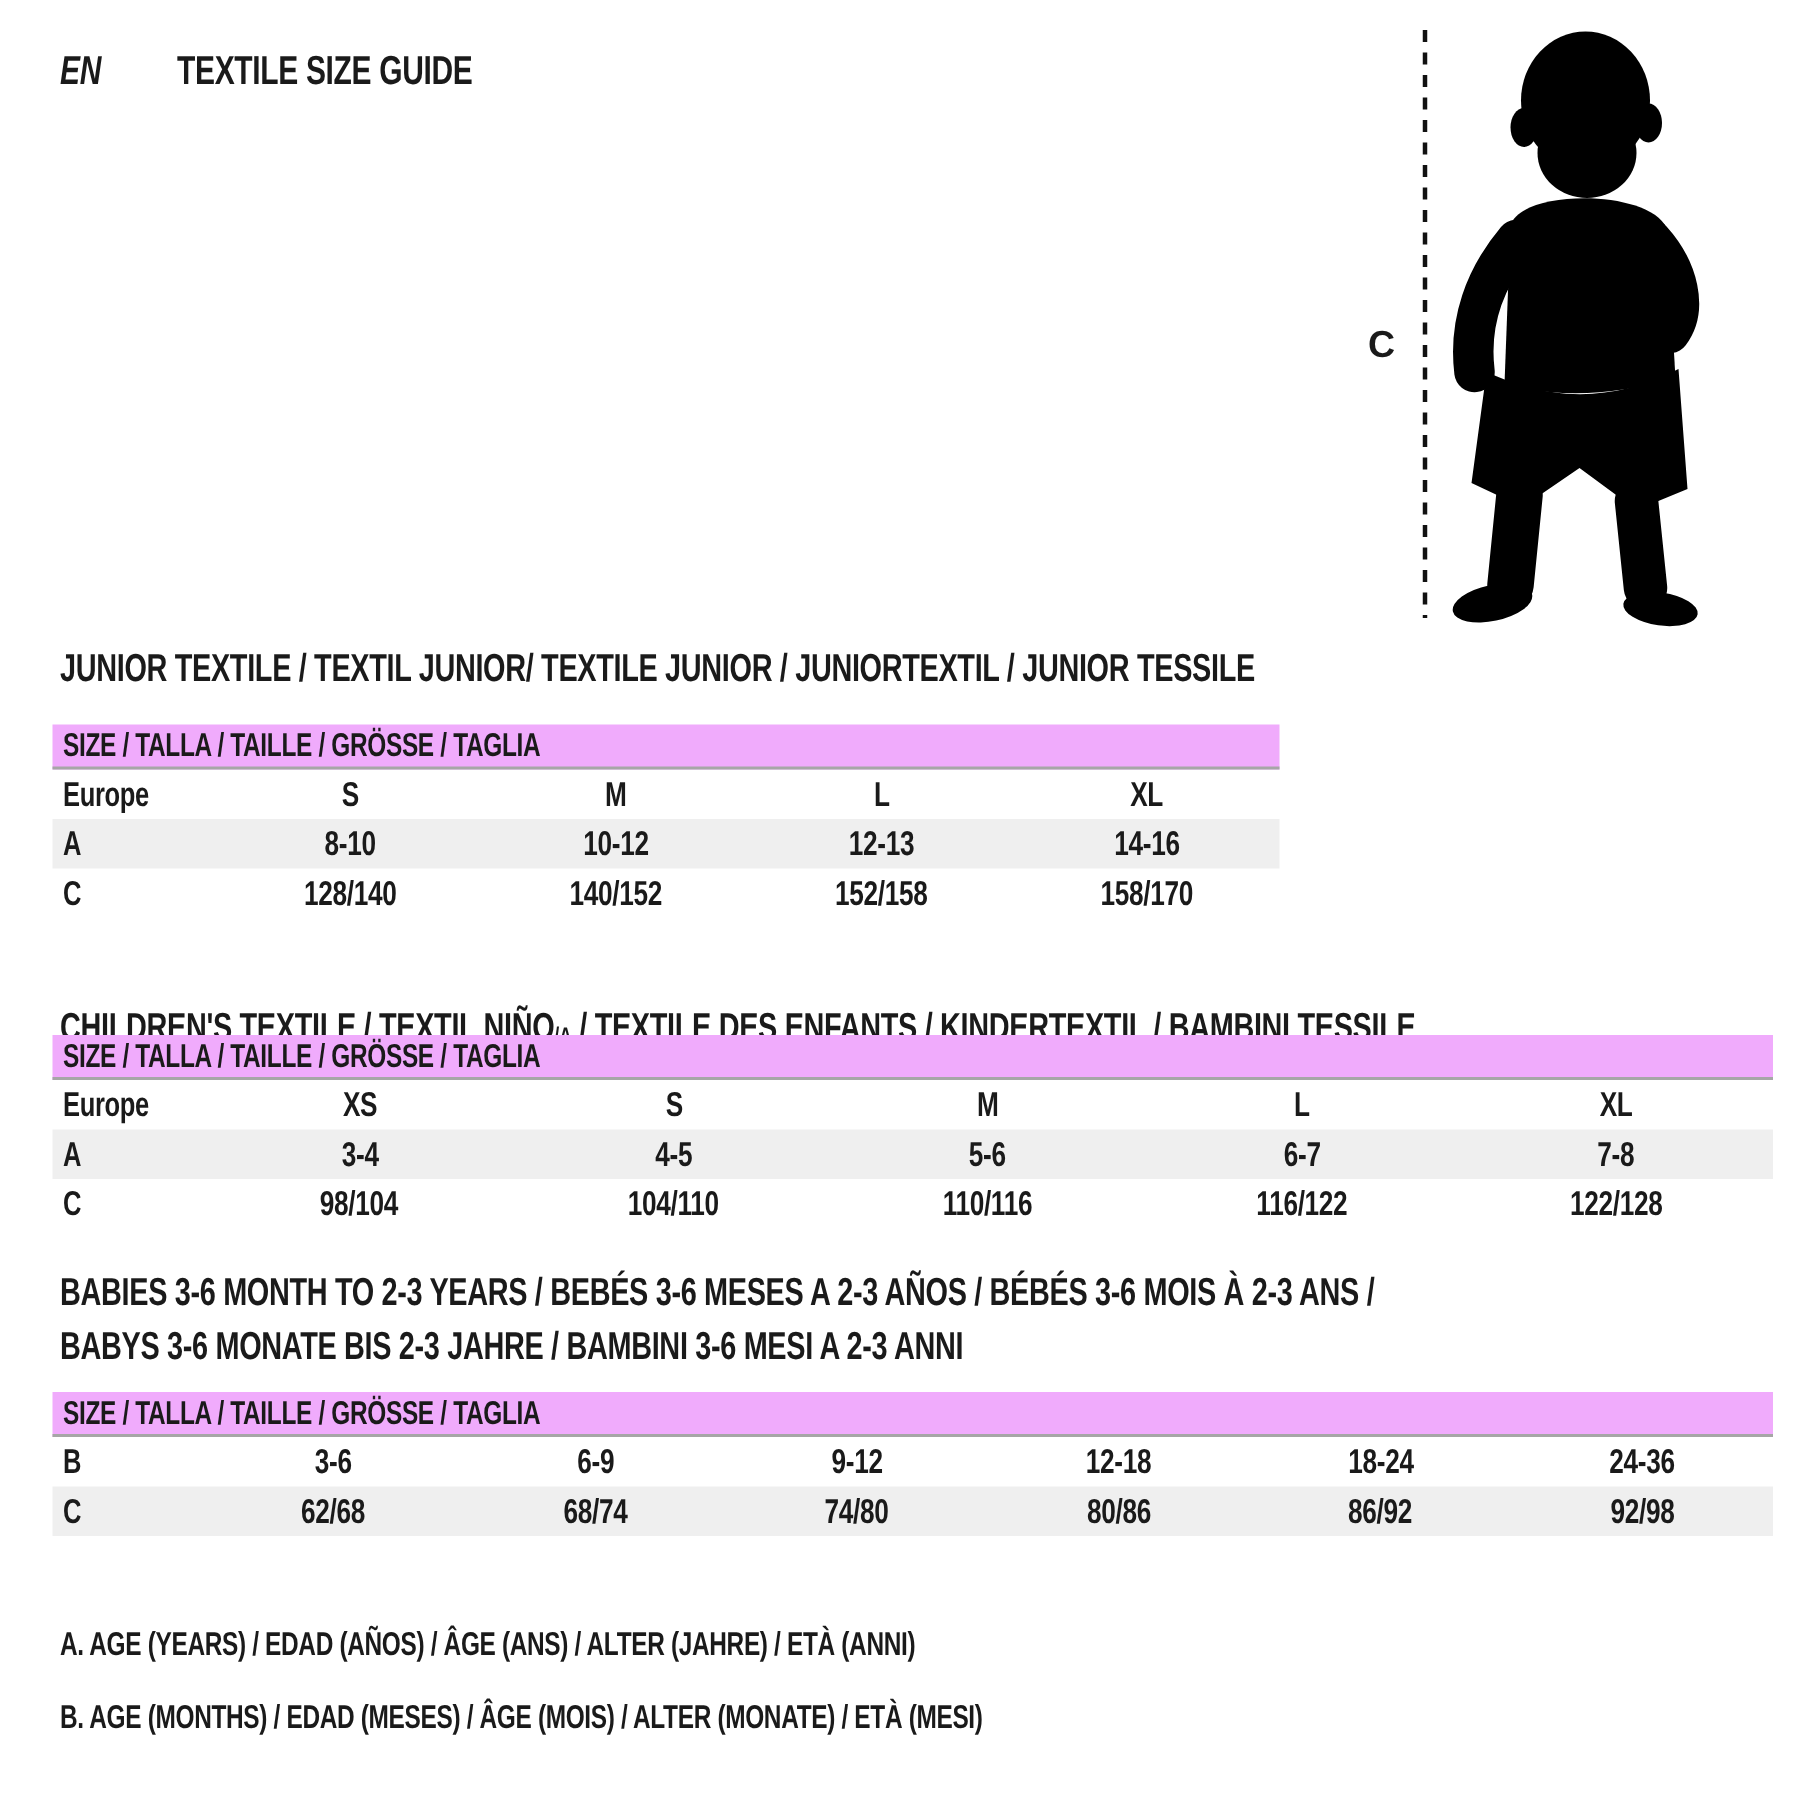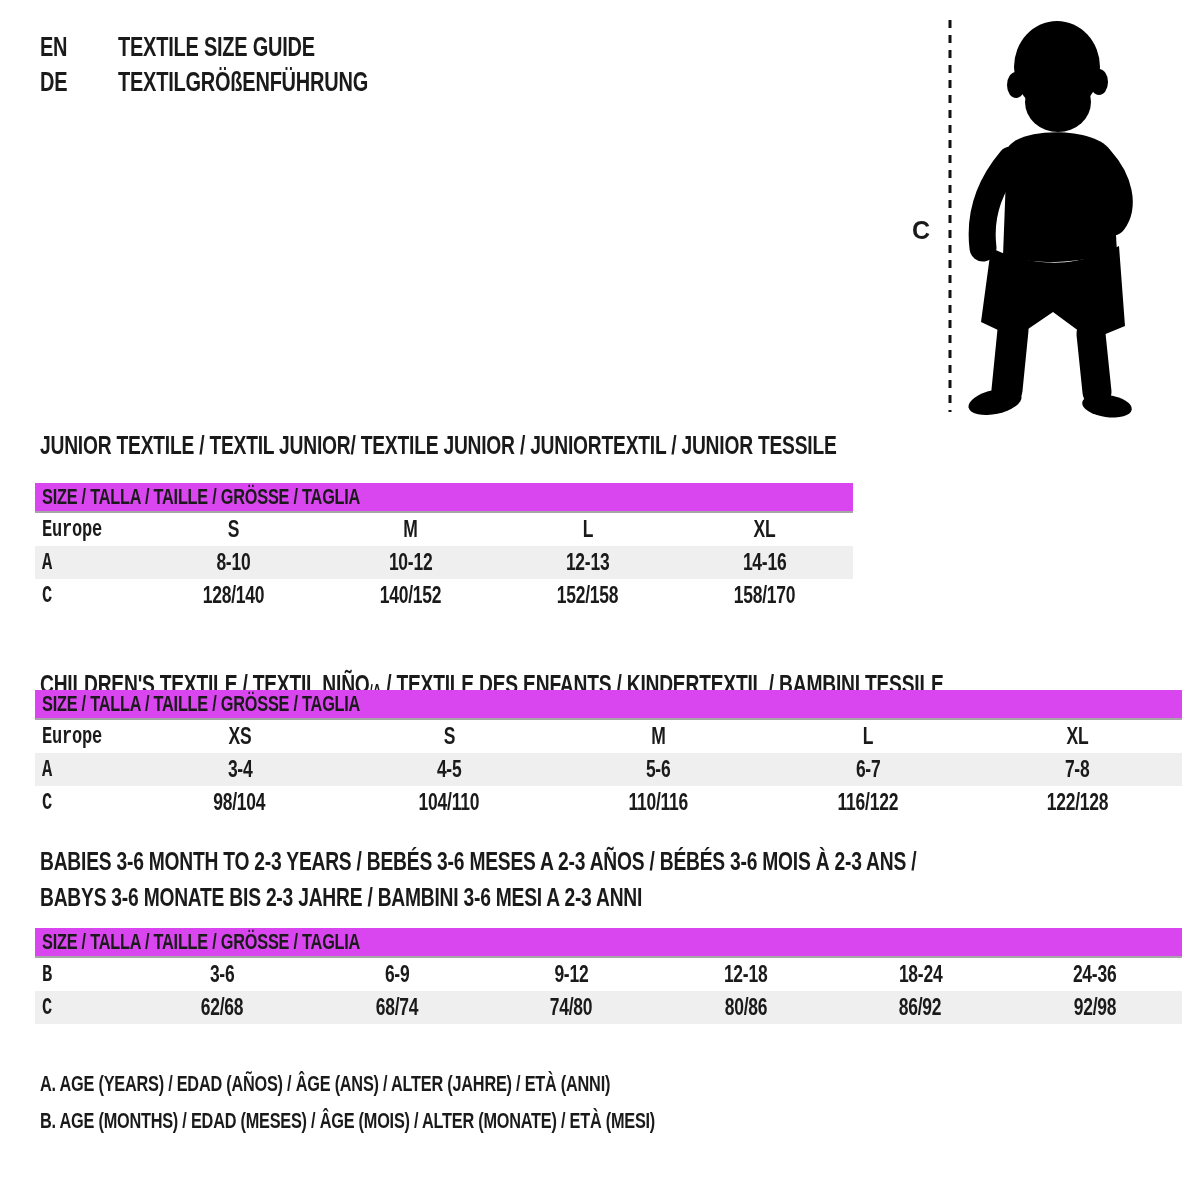--- a/index.html
+++ b/index.html
@@ -10,53 +10,49 @@
     font-family:"Liberation Sans",sans-serif;font-weight:700;
     overflow:hidden;
   }
   
   .cx{display:inline-block;transform:scaleX(.74);transform-origin:0 50%;white-space:nowrap;letter-spacing:-.3px;}
   .cxc{display:inline-block;transform:scaleX(.76);transform-origin:50% 50%;white-space:nowrap;letter-spacing:-.3px;}
 
   
   .lang-block{position:absolute;left:40px;top:30px;}
   .lang-row{display:flex;height:35px;align-items:center;font-size:27px;}
-  .lang-code{width:78px;}
+  .lang-code{width:78px;font-style:italic;}
   
   .figure-svg{position:absolute;left:895px;top:10px;}
   .c-label{position:absolute;left:912px;top:216px;font-size:25px;}
 
   
   .sec-title{position:absolute;left:40px;font-size:26px;line-height:26px;}
   .subA{font-size:.62em;vertical-align:-.18em;}
   .tbl{position:absolute;}
-  .bar{height:28px;background:#d946ef;border-bottom:2px solid #a6a6a6;
+  .bar{height:28px;background:#f0abfc;border-bottom:2px solid #a6a6a6;
        display:flex;align-items:center;padding-left:7px;font-size:22px;}
   .row{display:flex;height:33px;align-items:center;font-size:23px;}
   .row.alt{background:#efefef;}
-  .lbl{padding-left:7px;box-sizing:border-box;font-family:Liberation Mono, monospace;}
+  .lbl{padding-left:7px;box-sizing:border-box;}
   .t1 .lbl{width:110px;}
   .t23 .lbl{width:100px;}
   .cell{flex:1;text-align:center;}
 
   
   .legend{position:absolute;left:40px;top:1065px;}
-  .legend-line{height:37px;display:flex;align-items:center;font-size:22px;}
+  .legend-line{height:37px;display:flex;align-items:center;font-size:22px;margin-top:12px;}
 </style>
 </head>
 <body>
 
 <div class="lang-block">
   <div class="lang-row">
     <span class="lang-code"><span class="cx">EN</span></span>
     <span class="cx">TEXTILE SIZE GUIDE</span>
-  </div>
-  <div class="lang-row">
-    <span class="lang-code"><span class="cx">DE</span></span>
-    <span class="cx">TEXTILGRÖßENFÜHRUNG</span>
   </div>
 </div>
 
 <div class="c-label">C</div>
 <svg class="figure-svg" width="250" height="412" viewBox="0 0 250 412">
   <line x1="55" y1="10" x2="55" y2="402" stroke="#111" stroke-width="3" stroke-dasharray="8 7"></line>
   <g fill="#000">
 
     <ellipse cx="162" cy="57" rx="43" ry="46"></ellipse>
     <ellipse cx="163" cy="92" rx="33" ry="30"></ellipse>

